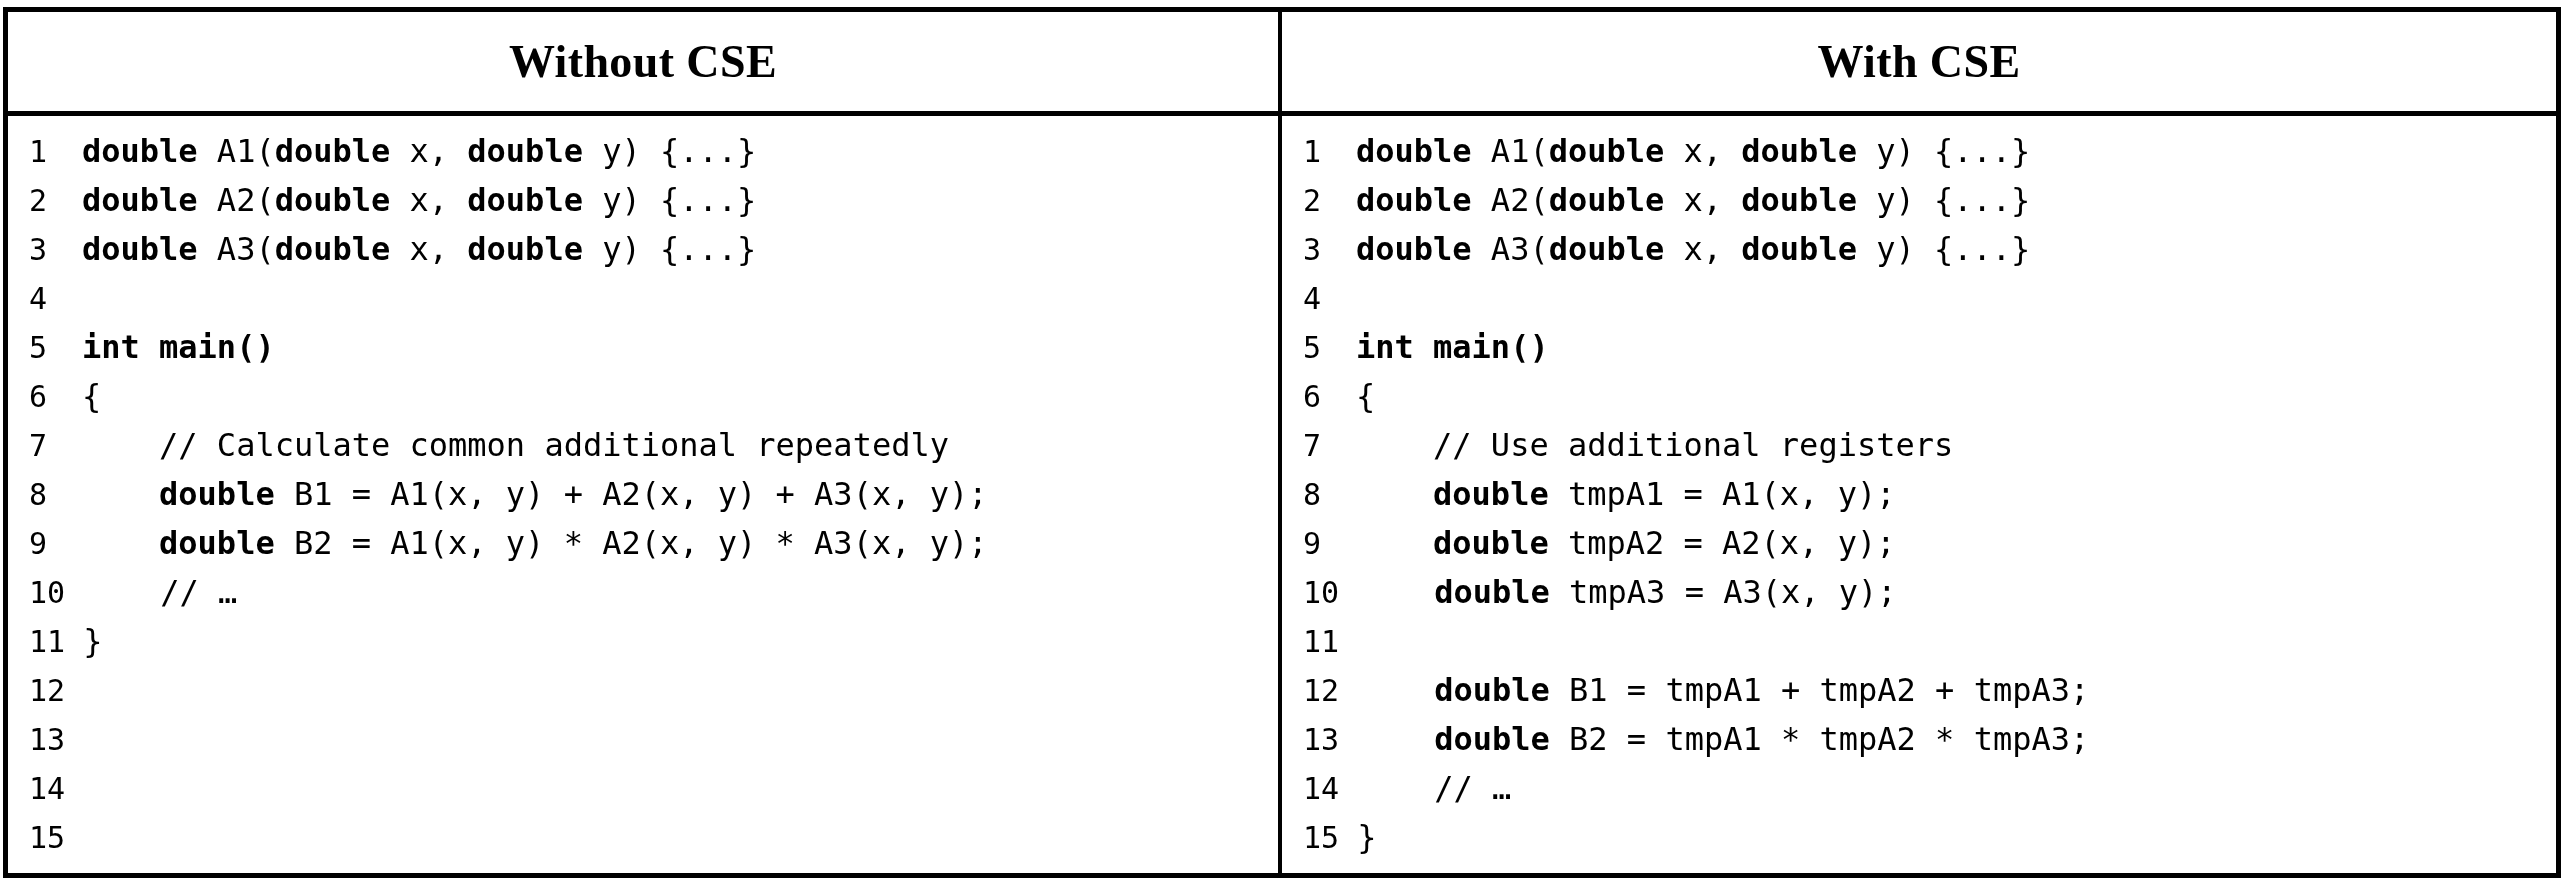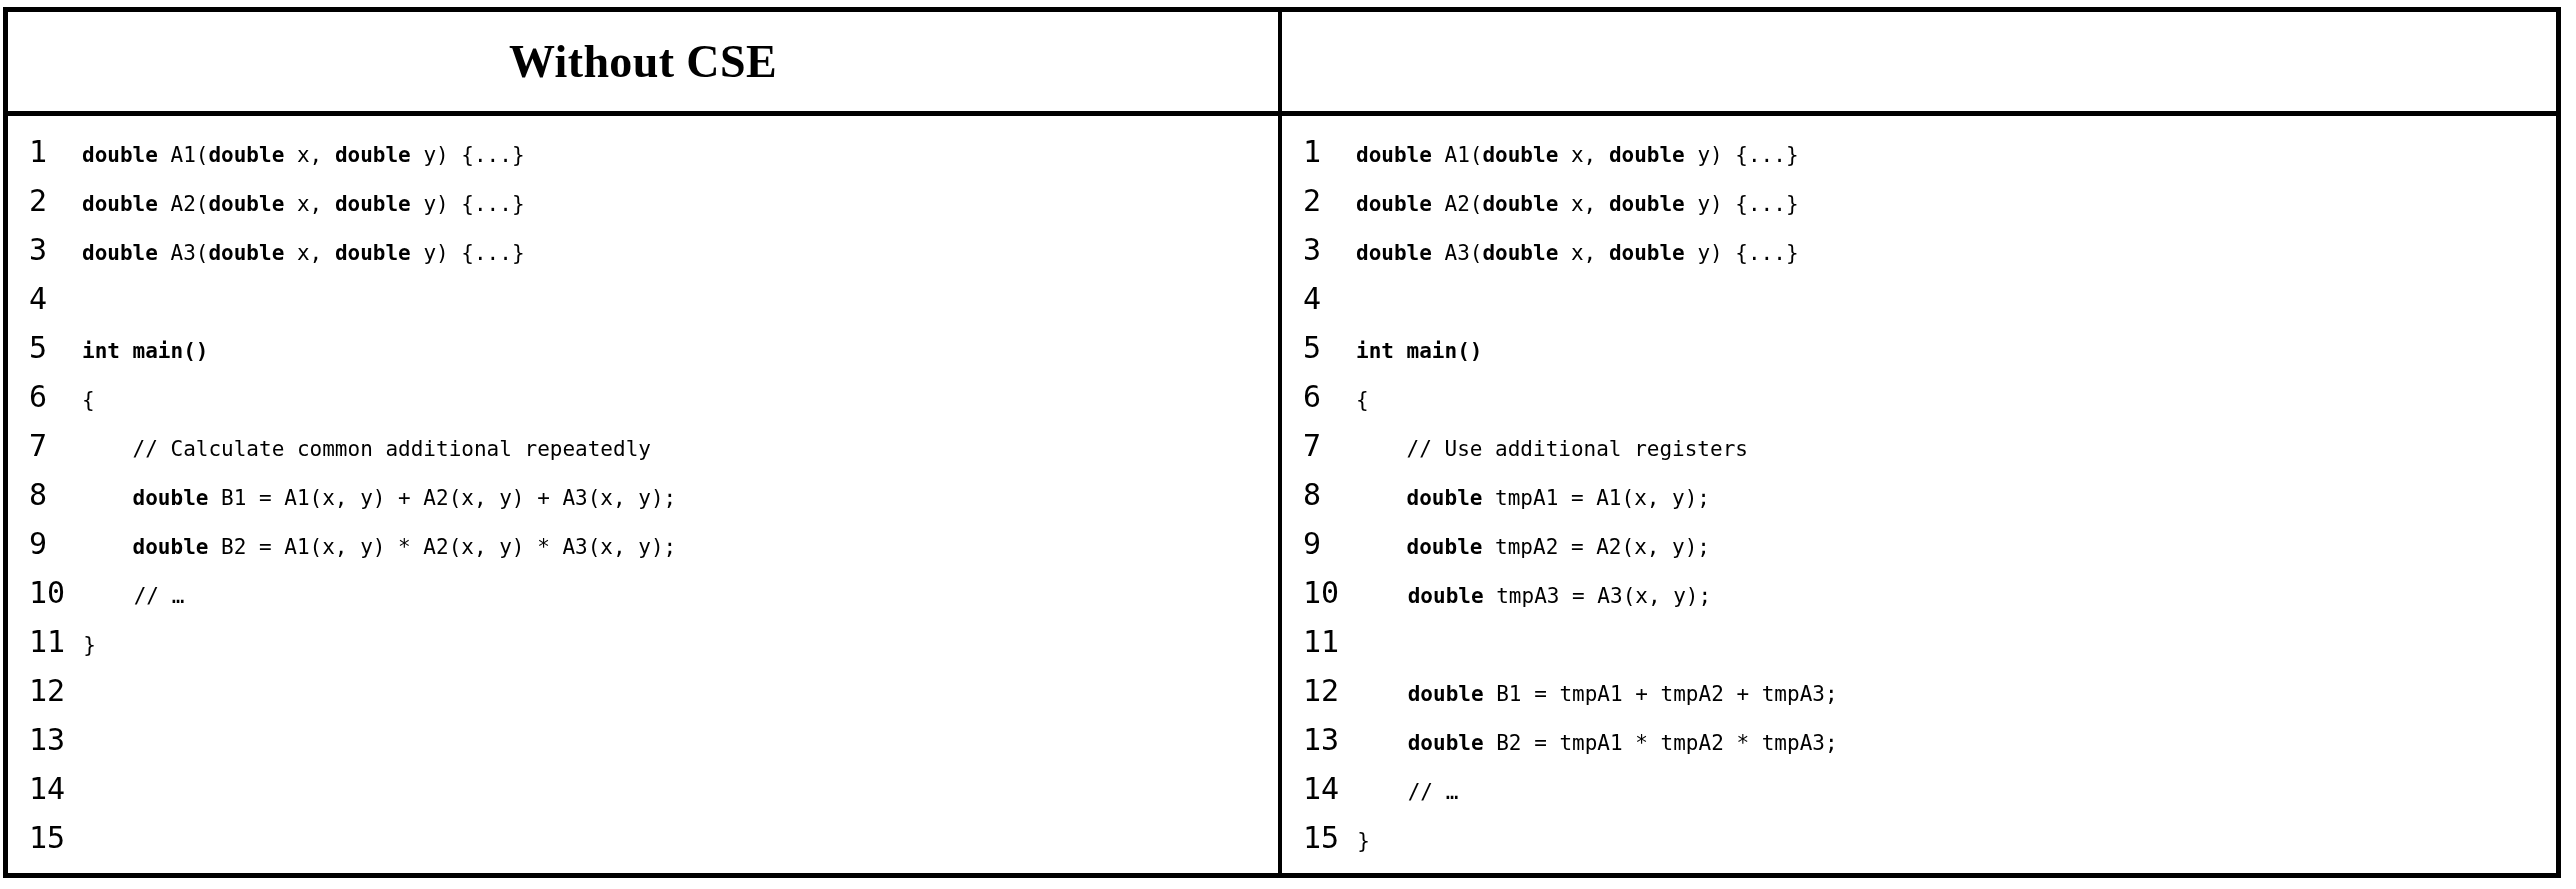--- a/index.html
+++ b/index.html
@@ -86,37 +86,40 @@
     padding-left: 21px;
     box-sizing: border-box;
     font-family: "DejaVu Sans Mono", "Liberation Mono", monospace;
     font-size: 30px;
   }
   .line-code {
     flex: 1 1 auto;
     padding-left: 18px;
     white-space: pre;
     font-family: "DejaVu Sans Mono", "Liberation Mono", monospace;
-    font-size: 21px;
+    font-size: 32px;
   }
   .kw {
     font-weight: bold;
   }
   .plain {
     font-weight: normal;
   }
 </style>
 </head>
 <body>
 
 <div class="figure-table">
 
   <div class="header-row">
     <div class="header-cell left-cell">
       <span class="header-title">Without CSE</span>
+    </div>
+    <div class="header-cell right-cell">
+      <span class="header-title">With CSE</span>
     </div>
   </div>
 
   <div class="body-row">
     <div class="code-cell left-cell" id="cell-without-cse">
         <div class="code-line"><span class="line-no">1</span><span class="line-code"><span class="kw">double</span><span class="plain"> A1(</span><span class="kw">double</span><span class="plain"> x, </span><span class="kw">double</span><span class="plain"> y) {...}</span></span></div>
         <div class="code-line"><span class="line-no">2</span><span class="line-code"><span class="kw">double</span><span class="plain"> A2(</span><span class="kw">double</span><span class="plain"> x, </span><span class="kw">double</span><span class="plain"> y) {...}</span></span></div>
         <div class="code-line"><span class="line-no">3</span><span class="line-code"><span class="kw">double</span><span class="plain"> A3(</span><span class="kw">double</span><span class="plain"> x, </span><span class="kw">double</span><span class="plain"> y) {...}</span></span></div>
         <div class="code-line"><span class="line-no">4</span><span class="line-code"></span></div>
         <div class="code-line"><span class="line-no">5</span><span class="line-code"><span class="kw">int main()</span></span></div>

